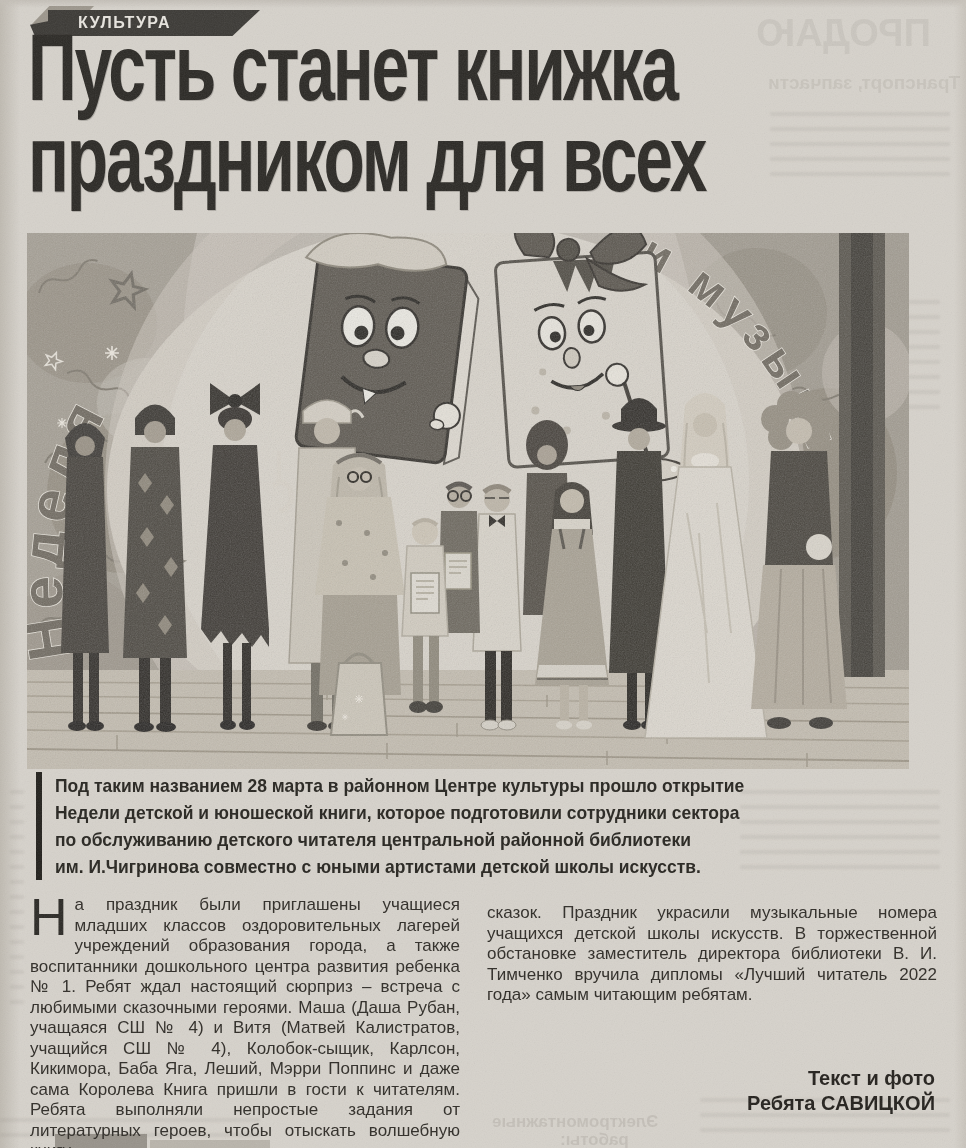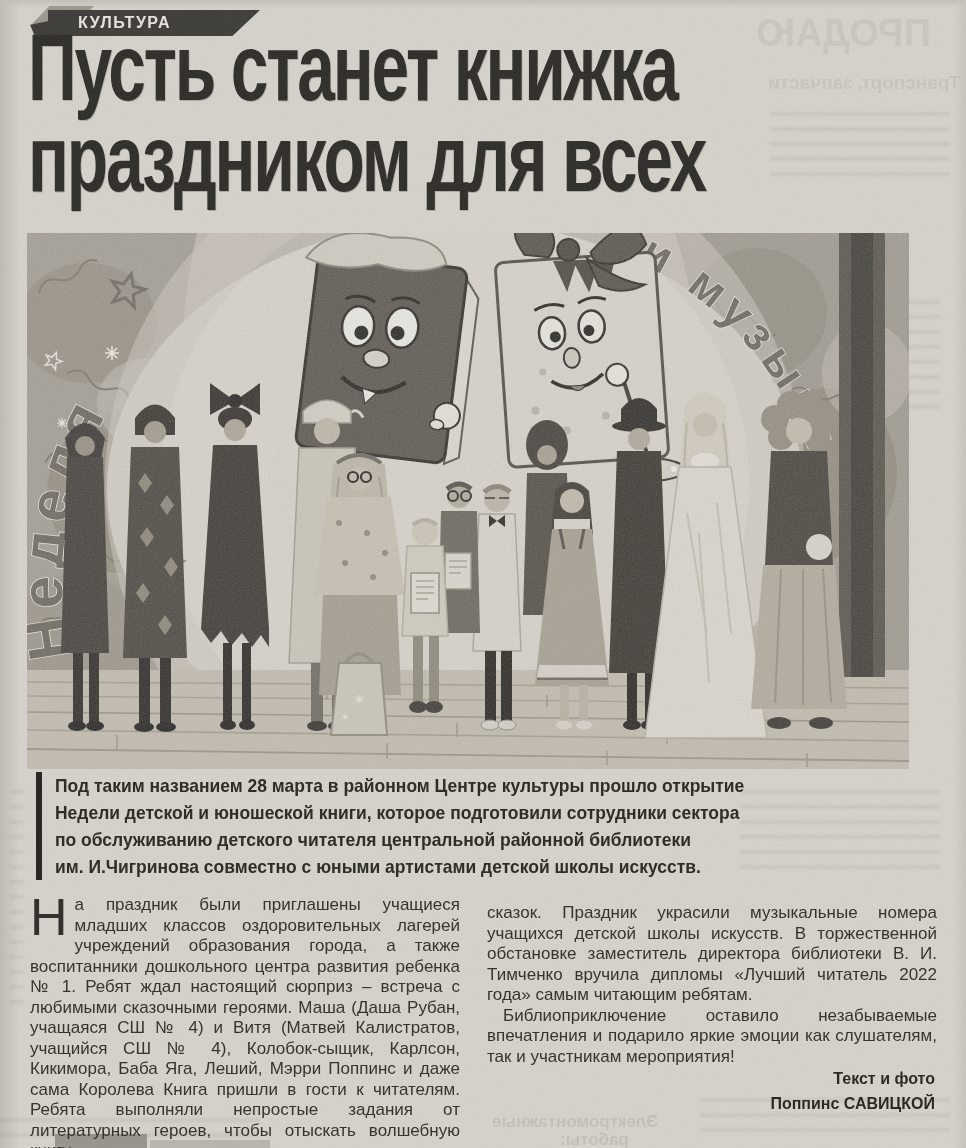--- a/index.html
+++ b/index.html
@@ -56,21 +56,21 @@
   .col { position:absolute; top:895px; font-size:17px; line-height:20.5px;
     color:#2e2b26; text-align:justify; }
   .col-left { left:30px; width:430px; }
   .col-right { left:487px; width:450px;margin-top:8px; }
   .dropcap { float:left; font-size:52px; line-height:40px; padding:2px 7px 0 0;
     font-weight:400; color:#2b2925; }
   .para2 { text-indent:16px; margin-top:0; }
 
   
   .byline { position:absolute; left:485px; top:1066px; width:450px;
-    text-align:right; font-weight:bold; font-size:16px; line-height:25px;
+    text-align:right; font-weight:bold; font-size:20px; line-height:25px;
     color:#221f1b; }
 
   
   .ghost { position:absolute; color:#6a645a; font-weight:bold;
     transform:scaleX(-1); opacity:.12; filter:blur(.7px); white-space:nowrap; }
   .g-top-head { left:756px; top:12px; font-size:38px; opacity:.10; }
   .g-top-sub  { left:768px; top:72px; font-size:19px; }
   .g-bot-1 { left:492px; top:1112px; font-size:17px; opacity:.16; }
   .g-bot-2 { left:560px; top:1130px; font-size:17px; opacity:.16; }
   .gbars { position:absolute; filter:blur(1.2px); opacity:.55;
@@ -442,26 +442,25 @@
       <div class="lede-line">им. И.Чигринова совместно с юными артистами детской школы искусств.</div>
     </div>
   </div>
 
   <div class="col col-left">
     <p><span class="dropcap">Н</span><span>а праздник были приглашены учащиеся младших классов оздоровительных лагерей учреждений образования города, а также воспитанники дошкольного центра развития ребенка № 1. Ребят ждал настоящий сюрприз – встреча с любимыми сказочными героями. Маша (Даша Рубан, учащаяся СШ № 4) и Витя (Матвей Калистратов, учащийся СШ № 4), Колобок-сыщик, Карлсон, Кикимора, Баба Яга, Леший, Мэрри Поппинс и даже сама Королева Книга пришли в гости к читателям. Ребята выполняли непростые задания от литературных героев, чтобы отыскать волшебную книгу</span></p>
   </div>
 
   <div class="col col-right">
     <p>сказок. Праздник украсили музыкальные номера учащихся детской школы искусств. В торжественной обстановке заместитель директора библиотеки В. И. Тимченко вручила дипломы «Лучший читатель 2022 года» самым читающим ребятам.</p>
-    <p class="para2">Библиоприключение оставило незабываемые впечатления и подарило яркие эмоции как слушателям, так и участникам мероприятия!</p>
   </div>
 
   <div class="byline">
     <div>Текст и фото</div>
-    <div>Поппинс САВИЦКОЙ</div>
+    <div>Ребята САВИЦКОЙ</div>
   </div>
 
   <svg class="grain" viewBox="0 0 966 1148" preserveAspectRatio="none">
     <filter id="paperNoise">
         <feTurbulence type="fractalNoise" baseFrequency="0.9" numOctaves="2" stitchTiles="stitch"></feTurbulence>
         <feColorMatrix type="saturate" values="0"></feColorMatrix>
       </filter>
     <rect width="966" height="1148" filter="url(#paperNoise)"></rect>
   </svg>
 

